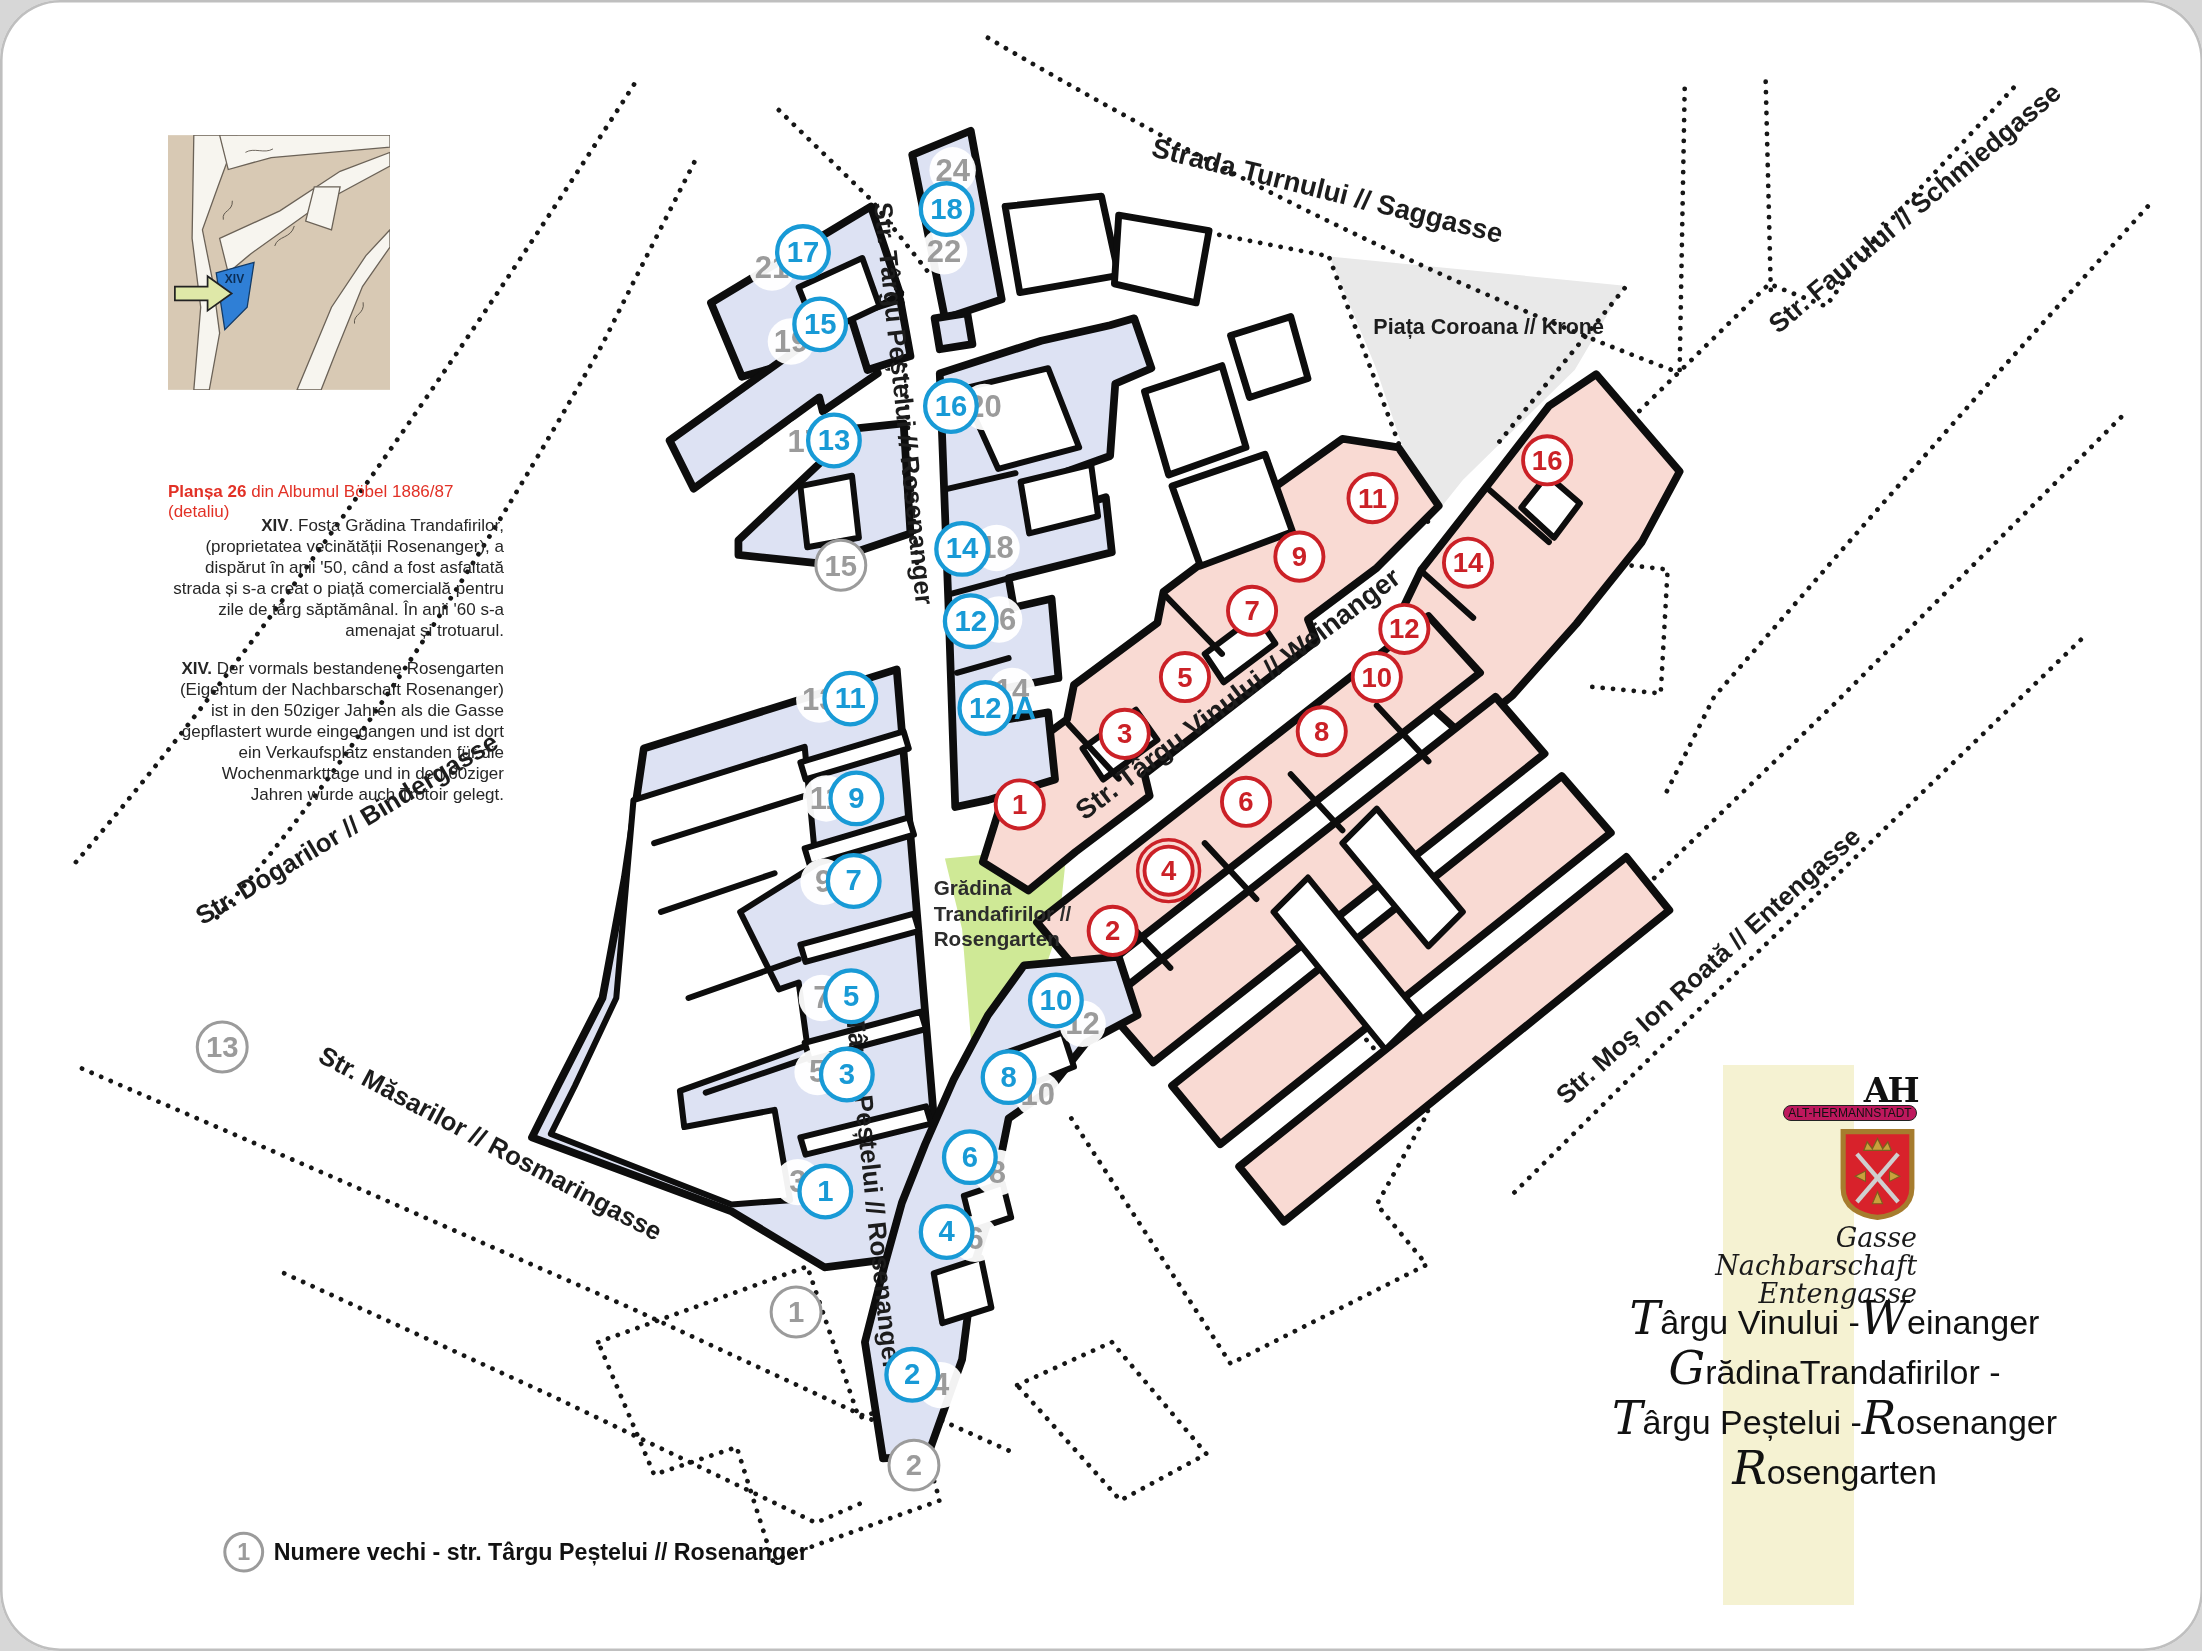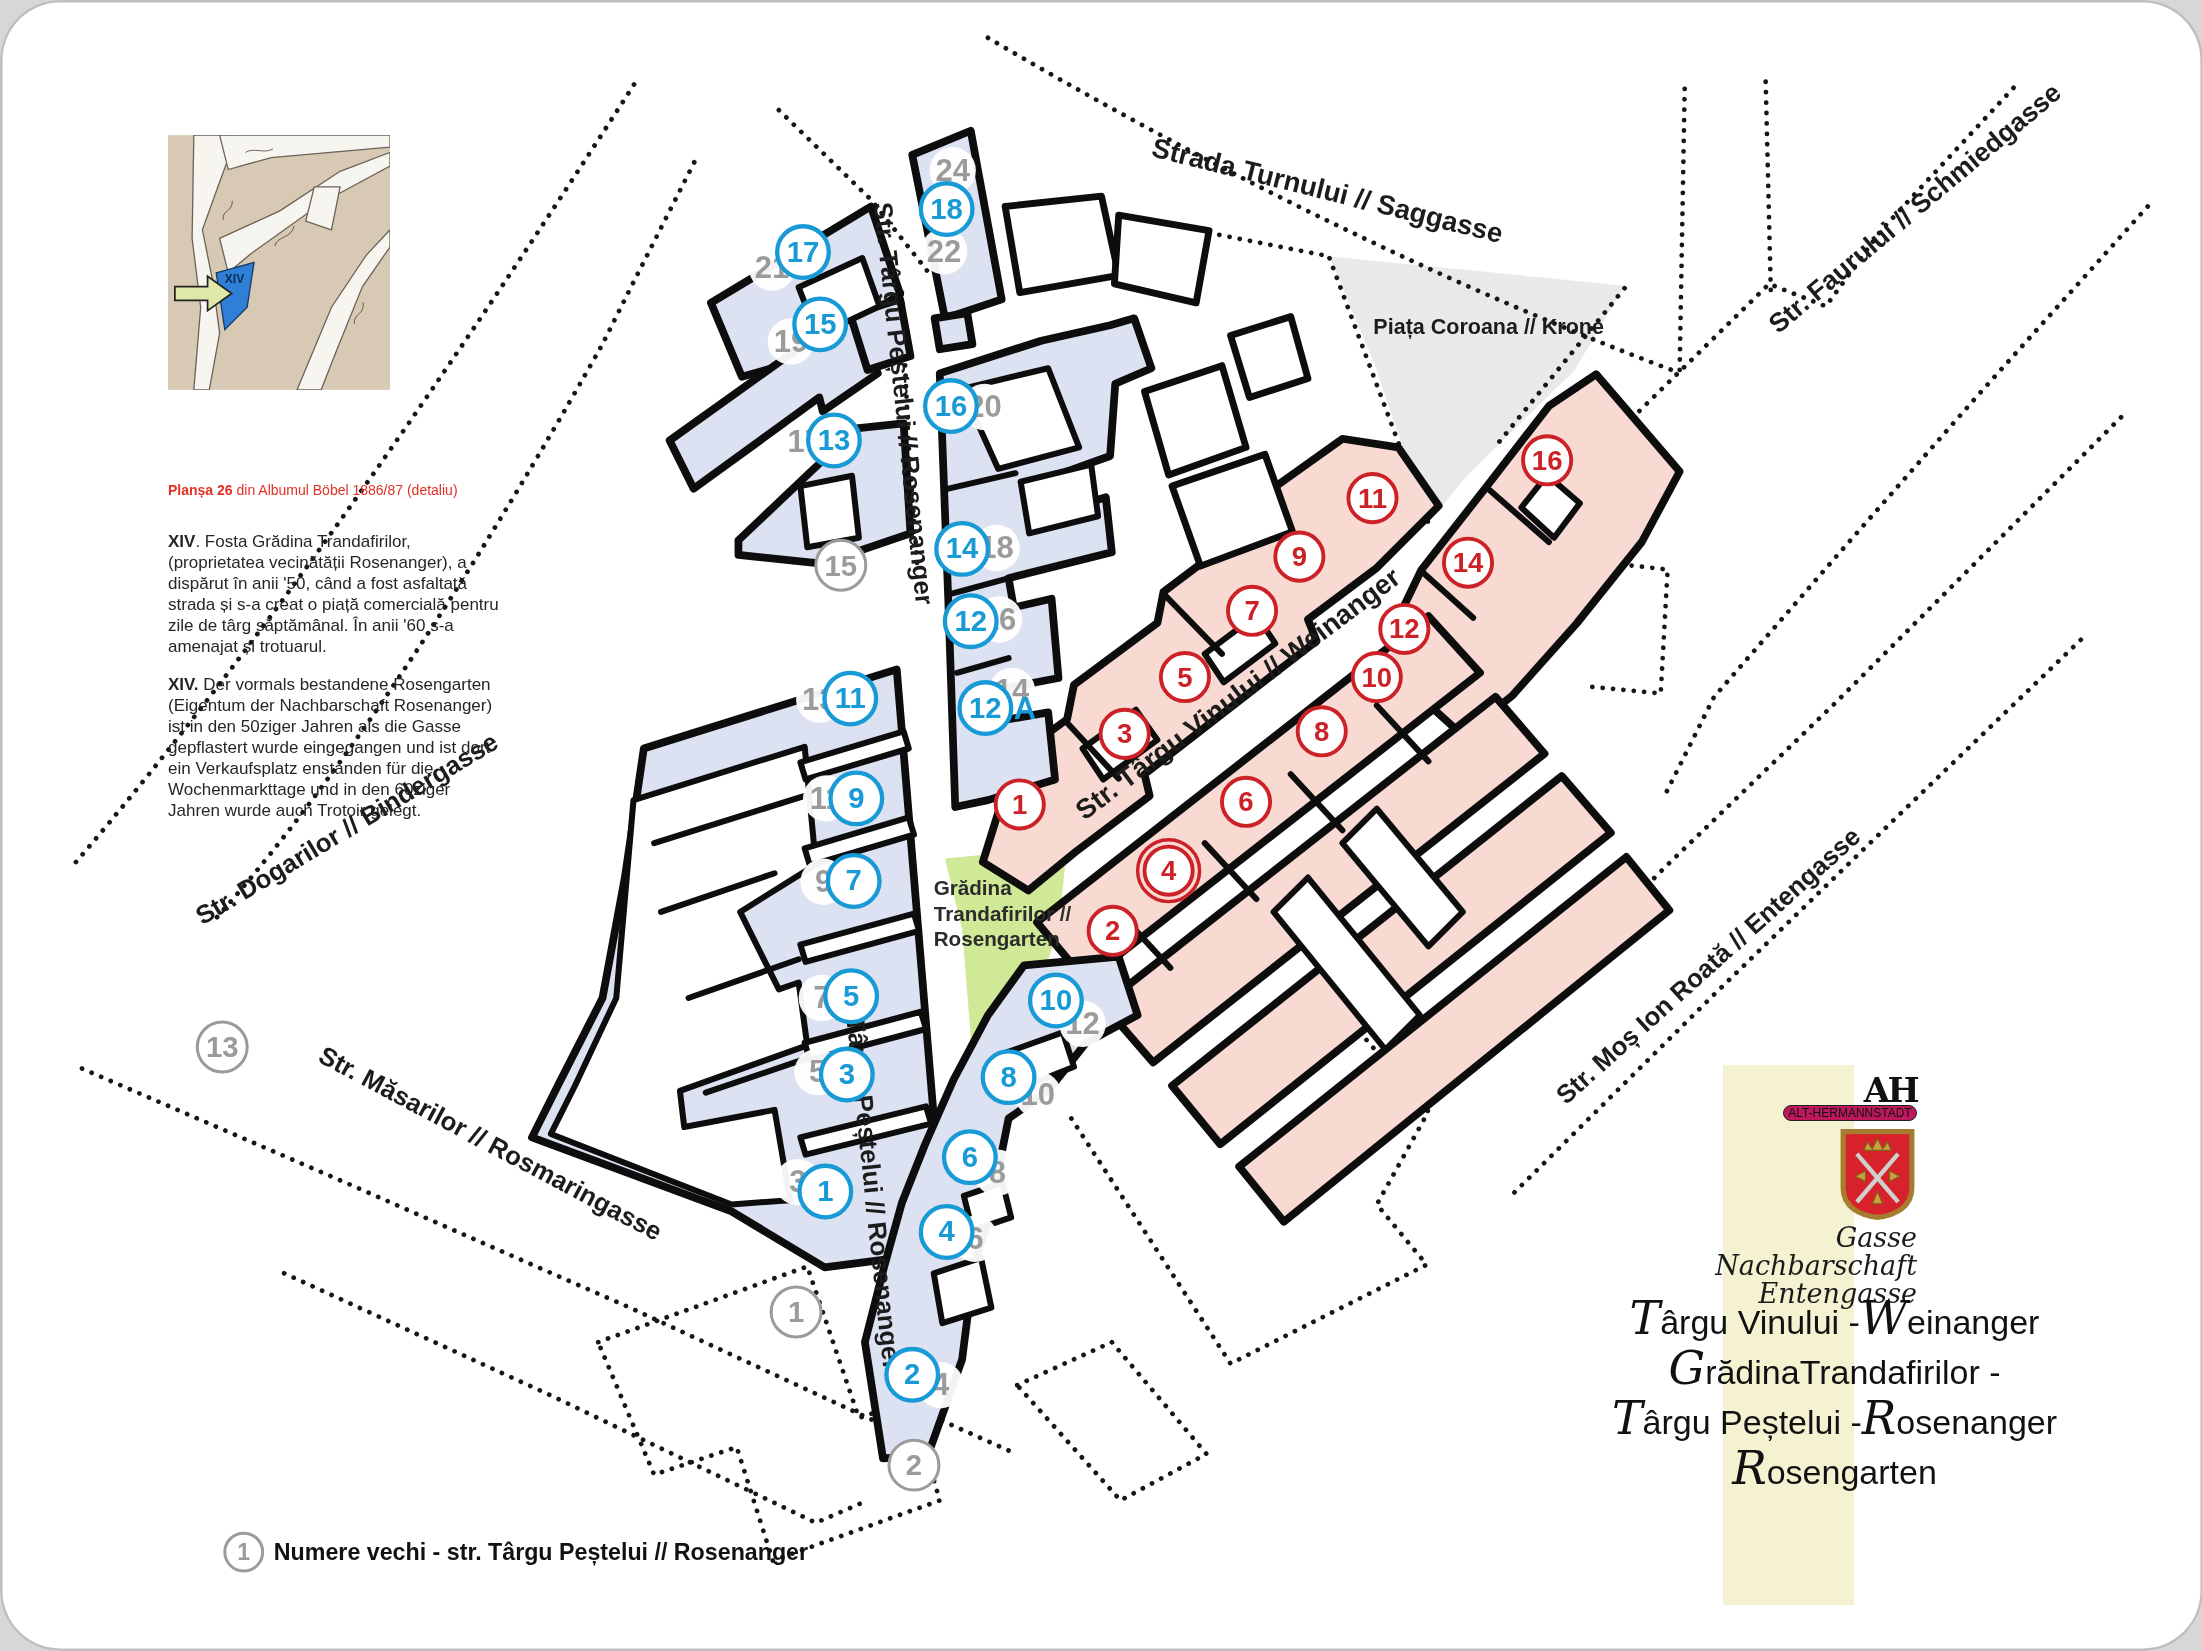--- a/index.html
+++ b/index.html
@@ -4,25 +4,25 @@
 <style>
   html,body{margin:0;padding:0;background:#d7d7d7;width:2203px;height:1651px;overflow:hidden;
             font-family:"Liberation Sans",sans-serif;}
   #page{position:absolute;left:0;top:0;width:2203px;height:1651px;background:#fff;
         border-radius:60px;box-shadow:0 0 0 2.6px #bfbfbf inset;}
   svg text{font-family:"Liberation Sans",sans-serif;}
   .street-label{font-weight:bold;fill:#1c1c1c;}
   
   #inset{position:absolute;left:168px;top:135px;width:222px;height:255px;}
   #caption{position:absolute;left:168px;top:482px;width:340px;color:#e23126;
-           font-size:14px;font-weight:bold;}
+           font-size:17px;font-weight:bold;}
   #caption .rest{font-weight:normal;}
   #notes{position:absolute;left:168px;top:515px;width:336px;color:#262626;
          font-size:17px;line-height:21px;}
-  #notes p{margin:16px 0 17px 0;}
+  #notes p{margin:0 0 17px 0;text-align:right;}
   #notes b{font-weight:bold;}
   
   #band{position:absolute;left:1723px;top:1065px;width:131px;height:540px;background:#f5f2d2;}
   #brand{position:absolute;left:1659px;top:1077px;width:258px;text-align:right;}
   .ah{font-family:"DejaVu Serif",serif;font-weight:bold;font-size:34px;color:#111;
       letter-spacing:-2.6px;line-height:26px;}
   .ahsub{display:inline-block;font-size:12px;color:#111;border:1.3px solid #222;
          border-radius:8.6px;padding:0 4.3px;background:#be185d;margin-top:1.7px;letter-spacing:0;}
   #shield{margin-top:6.9px;}
   .city{font-family:"DejaVu Serif",serif;font-style:italic;font-size:27px;color:#1a1a1a;

